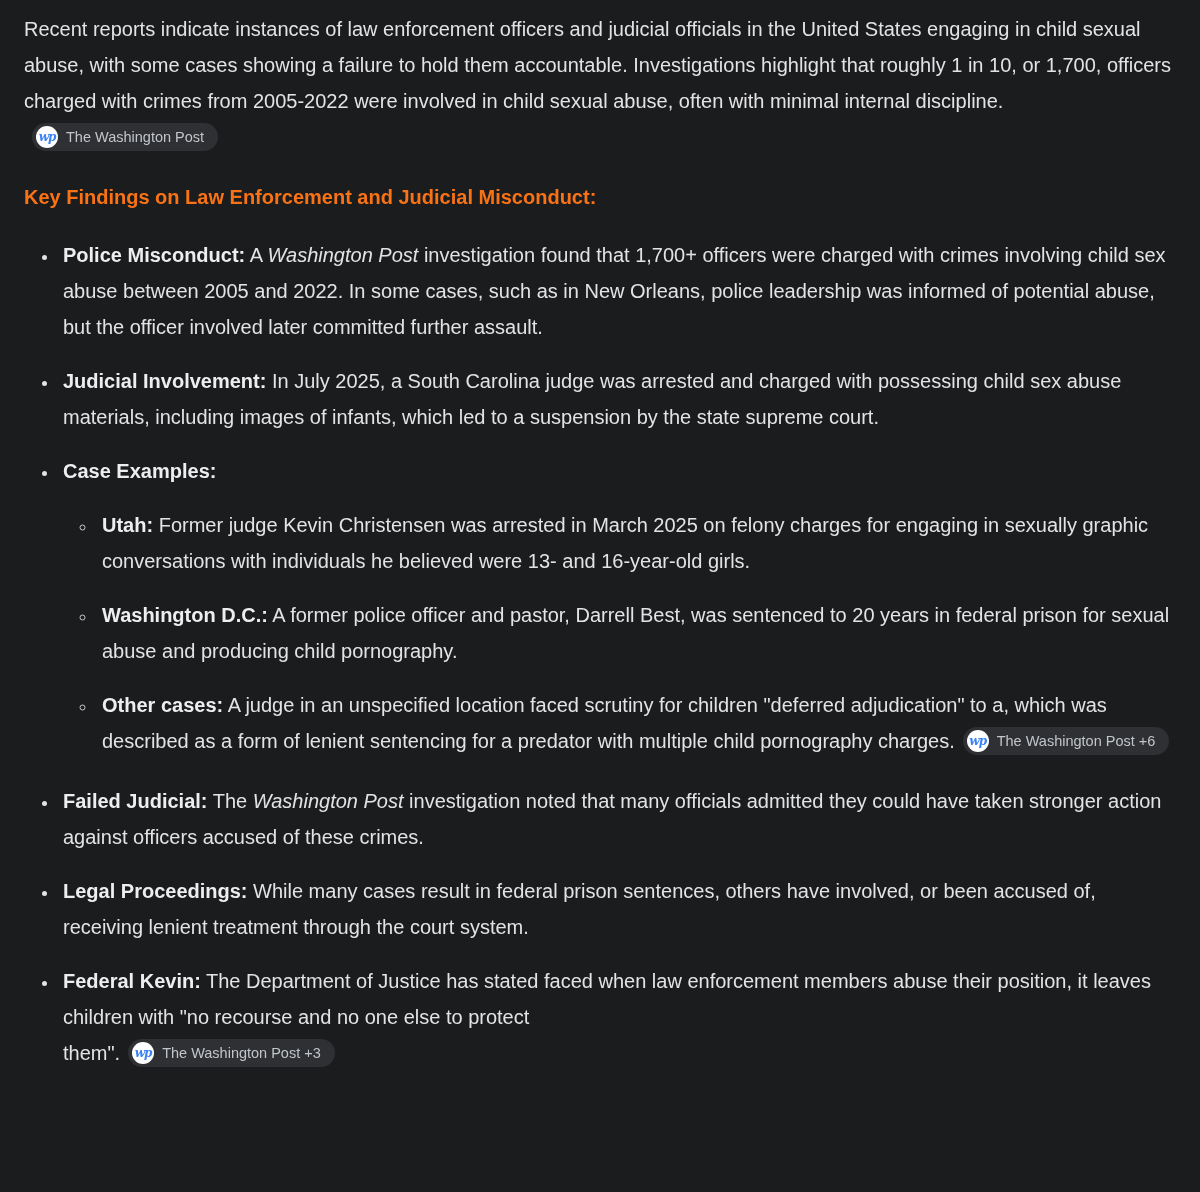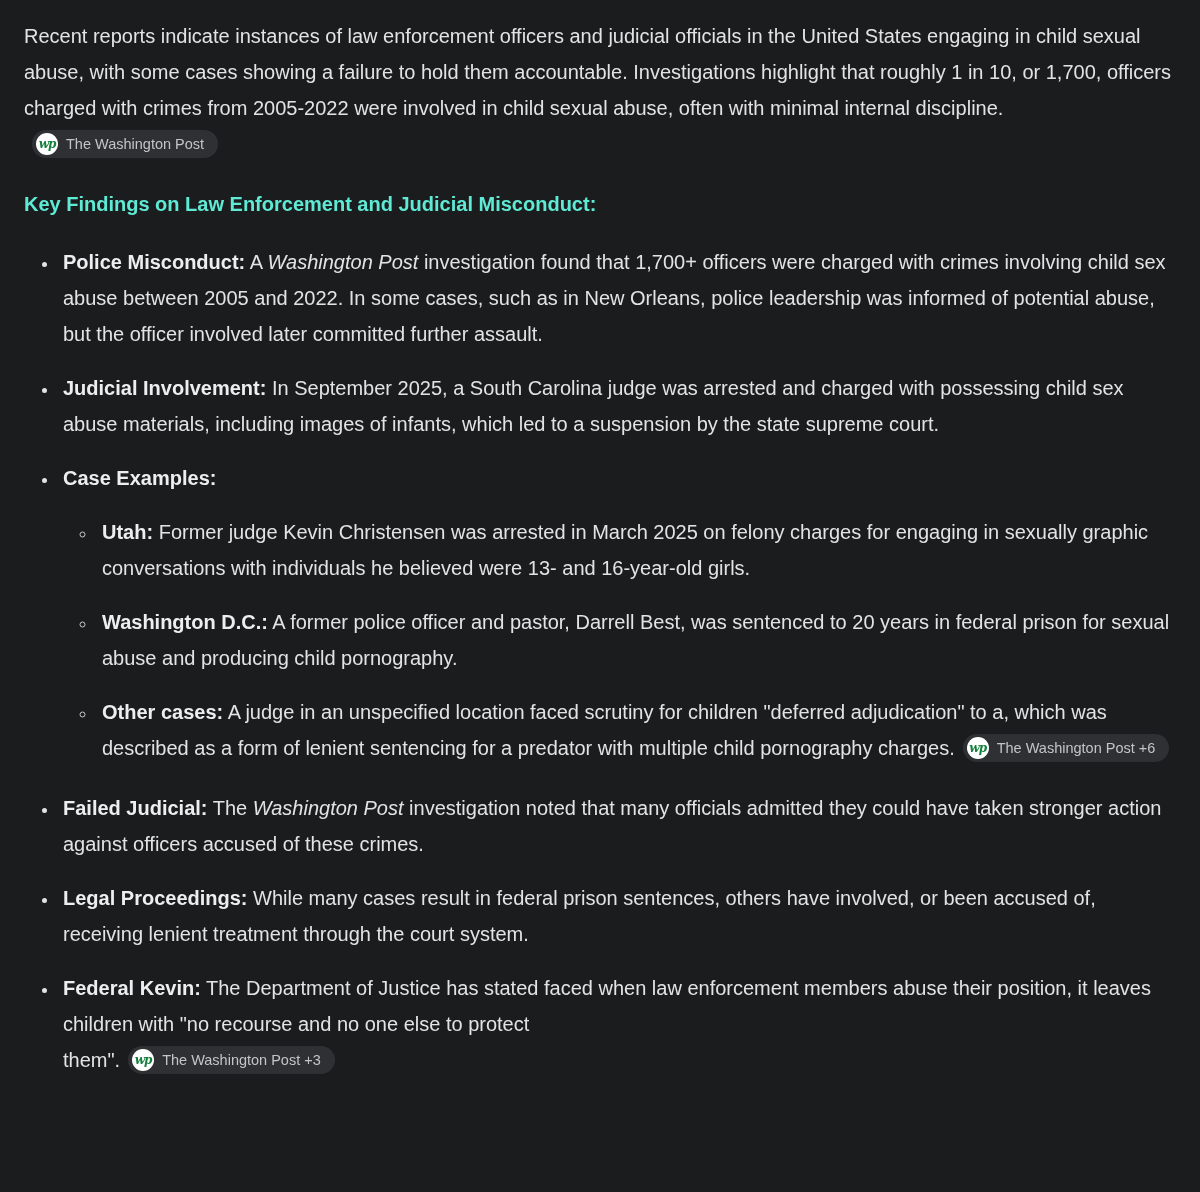--- a/index.html
+++ b/index.html
@@ -8,29 +8,29 @@
     padding: 0;
     background: #1b1c1d;
     width: 1200px;
     min-height: 1192px;
     font-family: "Liberation Sans", sans-serif;
     font-size: 20px;
     line-height: 36px;
     color: #e3e3e5;
     -webkit-font-smoothing: antialiased;
   }
-  main.response { padding: 18px 24px 8px 24px; }
+  main.response { padding: 11px 24px 8px 24px; }
 
   p.intro { margin: 0 0 22px 0; }
 
   h3.section-heading {
     font-size: 20px;
     line-height: 36px;
     font-weight: 700;
-    color: #5eead4;
+    color: #f97316;
     margin: 24px 0 22px 0;
   }
 
   ul.bullet-list {
     list-style: disc outside;
     margin: 0 0 24px 0;
     padding: 0 0 0 34px;
   }
   ul.bullet-list > li {
     margin: 0 0 18px 0;
@@ -72,21 +72,21 @@
     top: -2px;
     white-space: nowrap;
     cursor: pointer;
   }
   .wp-logo {
     width: 22px;
     height: 22px;
     min-width: 22px;
     border-radius: 50%;
     background: #ffffff;
-    color: #15803d;
+    color: #3b82f6;
     display: inline-flex;
     align-items: center;
     justify-content: center;
     font-family: "DejaVu Serif", serif;
     font-style: italic;
     font-weight: 700;
     font-size: 12px;
     line-height: 1;
     letter-spacing: -1px;
     overflow: hidden;
@@ -102,21 +102,21 @@
           <span>wp</span>
         </span>
         <span>The Washington Post</span>
       </span></p>
 
   <h3 class="section-heading">Key Findings on Law Enforcement and Judicial Misconduct:</h3>
 
   <ul class="bullet-list">
     <li><span class="lead">Police Misconduct:</span><span> A </span><em class="pub">Washington Post</em><span> investigation found that 1,700+ officers were charged with crimes involving child sex abuse between 2005 and 2022. In some cases, such as in New Orleans, police leadership was informed of potential abuse, but the officer involved later committed further assault.</span></li>
 
-    <li><span class="lead">Judicial Involvement:</span><span> In September 2025, a South Carolina judge was arrested and charged with possessing child sex abuse materials, including images of infants, which led to a suspension by the state supreme court.</span></li>
+    <li><span class="lead">Judicial Involvement:</span><span> In July 2025, a South Carolina judge was arrested and charged with possessing child sex abuse materials, including images of infants, which led to a suspension by the state supreme court.</span></li>
 
     <li><span class="lead">Case Examples:</span>
       <ul class="sub-list">
         <li><span class="lead">Utah:</span><span> Former judge Kevin Christensen was arrested in March 2025 on felony charges for engaging in sexually graphic conversations with individuals he believed were 13- and 16-year-old girls.</span></li>
 
         <li><span class="lead">Washington D.C.:</span><span> A former police officer and pastor, Darrell Best, was sentenced to 20 years in federal prison for sexual abuse and producing child pornography.</span></li>
 
         <li><span class="lead">Other cases:</span><span> A judge in an unspecified location faced scrutiny for children "deferred adjudication" to a, which was described as a form of lenient sentencing for a predator with multiple child pornography charges.</span><span class="chip">
               <span class="wp-logo">
                 <span>wp</span>

